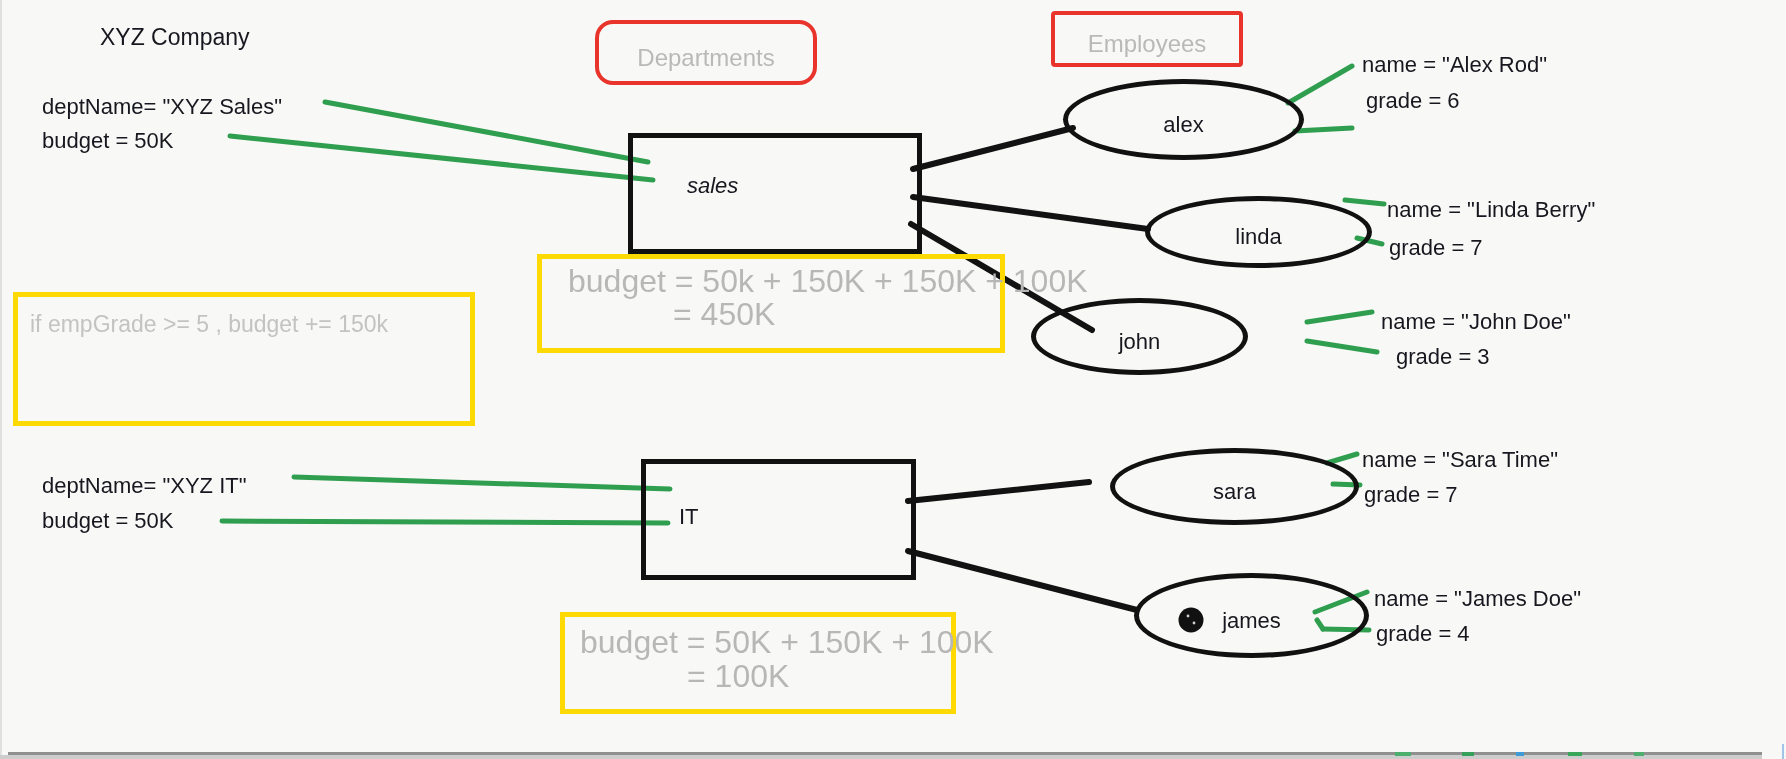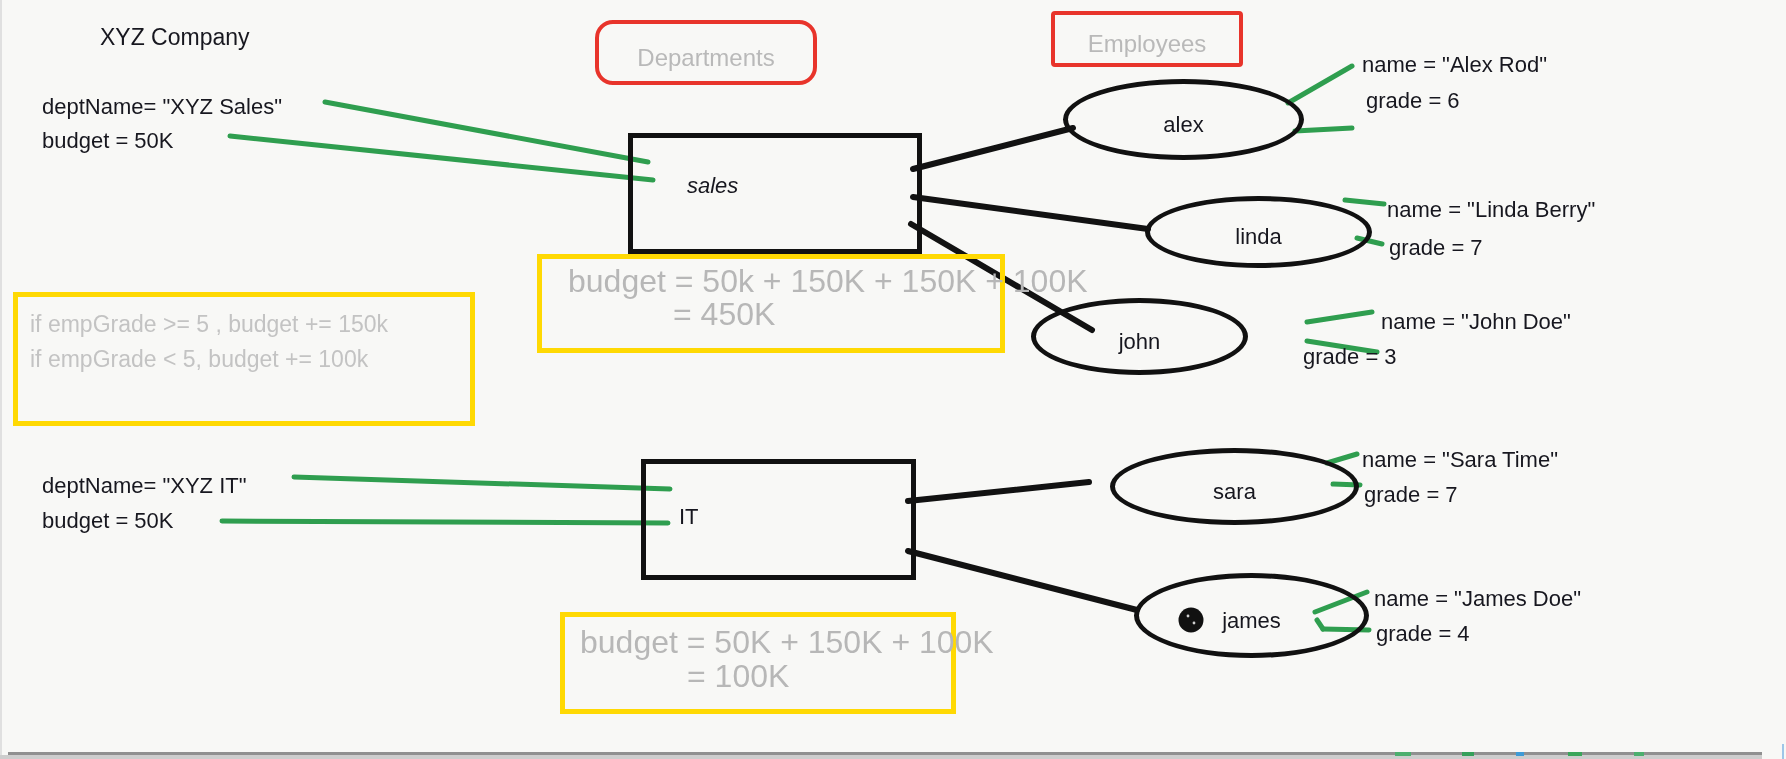--- a/index.html
+++ b/index.html
@@ -126,34 +126,33 @@
 </div>
 <div class="abs ellipse-node z2" style="left:1134px;top:573px;width:225px;height:75px;">
   <span class="txt">james</span>
 </div>
 
 <div class="abs txt emp-label z2" style="left:1362px;top:42px;">name = "Alex Rod"</div>
 <div class="abs txt emp-label z2" style="left:1366px;top:78px;">grade = 6</div>
 <div class="abs txt emp-label z2" style="left:1387px;top:187px;">name = "Linda Berry"</div>
 <div class="abs txt emp-label z2" style="left:1389px;top:225px;">grade = 7</div>
 <div class="abs txt emp-label z2" style="left:1381px;top:299px;">name = "John Doe"</div>
-<div class="abs txt emp-label z2" style="left:1303px;top:334px;">grade = 3</div>
+<div class="abs txt emp-label z2" style="left:1396px;top:334px;">grade = 3</div>
 <div class="abs txt emp-label z2" style="left:1362px;top:437px;">name = "Sara Time"</div>
 <div class="abs txt emp-label z2" style="left:1364px;top:472px;">grade = 7</div>
 <div class="abs txt emp-label z2" style="left:1374px;top:576px;">name = "James Doe"</div>
 <div class="abs txt emp-label z2" style="left:1376px;top:611px;">grade = 4</div>
 
 <div class="abs note z2" style="left:537px;top:254px;width:458px;height:89px;">
   <span class="note-line" style="left:26px;top:4px;">budget = 50k + 150K + 150K + 100K</span>
   <span class="note-line" style="left:131px;top:37px;">= 450K</span>
 </div>
 
 <div class="abs note rules z2" style="left:13px;top:292px;width:452px;height:124px;">
   <span class="note-line" style="left:12px;top:14px;">if empGrade &gt;= 5 , budget += 150k</span>
-  <span class="note-line" style="left:12px;top:49px;">if empGrade &lt; 5, budget += 100k</span>
 </div>
 
 <div class="abs note z2" style="left:560px;top:612px;width:386px;height:92px;">
   <span class="note-line" style="left:15px;top:7px;">budget = 50K + 150K + 100K</span>
   <span class="note-line" style="left:122px;top:41px;">= 100K</span>
 </div>
 
 <div>
   <div class="progress-track"></div>
   <div class="progress-bar"></div>

